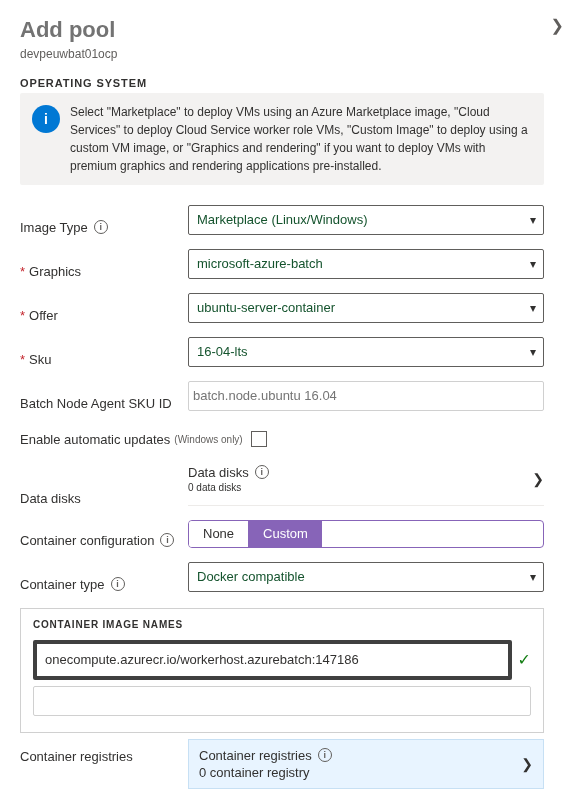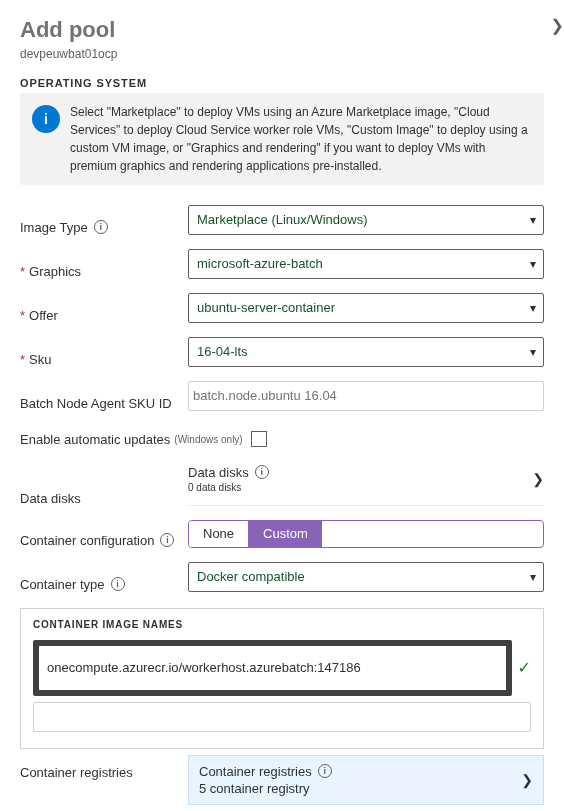--- a/index.html
+++ b/index.html
@@ -263,22 +263,22 @@
 
     .image-input-row {
       display: flex;
       align-items: center;
       gap: 6px;
       margin-bottom: 6px;
     }
 
     .image-input {
       flex: 1;
-      padding: 22px 8px;
-      border: 6px solid #404040;
+      padding: 16px 8px;
+      border: 4px solid #404040;
       border-radius: 2px;
       font-size: 13px;
       color: #323130;
       height: 14px;
     }
 
     .check-icon {
       color: #107c10;
       font-size: 16px;
       flex-shrink: 0;
@@ -489,20 +489,20 @@
 
   <div class="form-row container-registries-row" style="margin-top: 6px; align-items: flex-start;">
     <div class="form-label" style="padding-top: 10px;">Container registries</div>
     <div class="form-control">
       <div class="registries-content">
         <div class="registries-info">
           <div class="registries-title">
             <span>Container registries</span>
             <span class="info-dot">i</span>
           </div>
-          <div class="registries-count">5 container registry</div>
+          <div class="registries-count">0 container registry</div>
         </div>
         <span class="chevron-icon">❯</span>
       </div>
     </div>
   </div>
 
 </div>
 
 </body></html>

